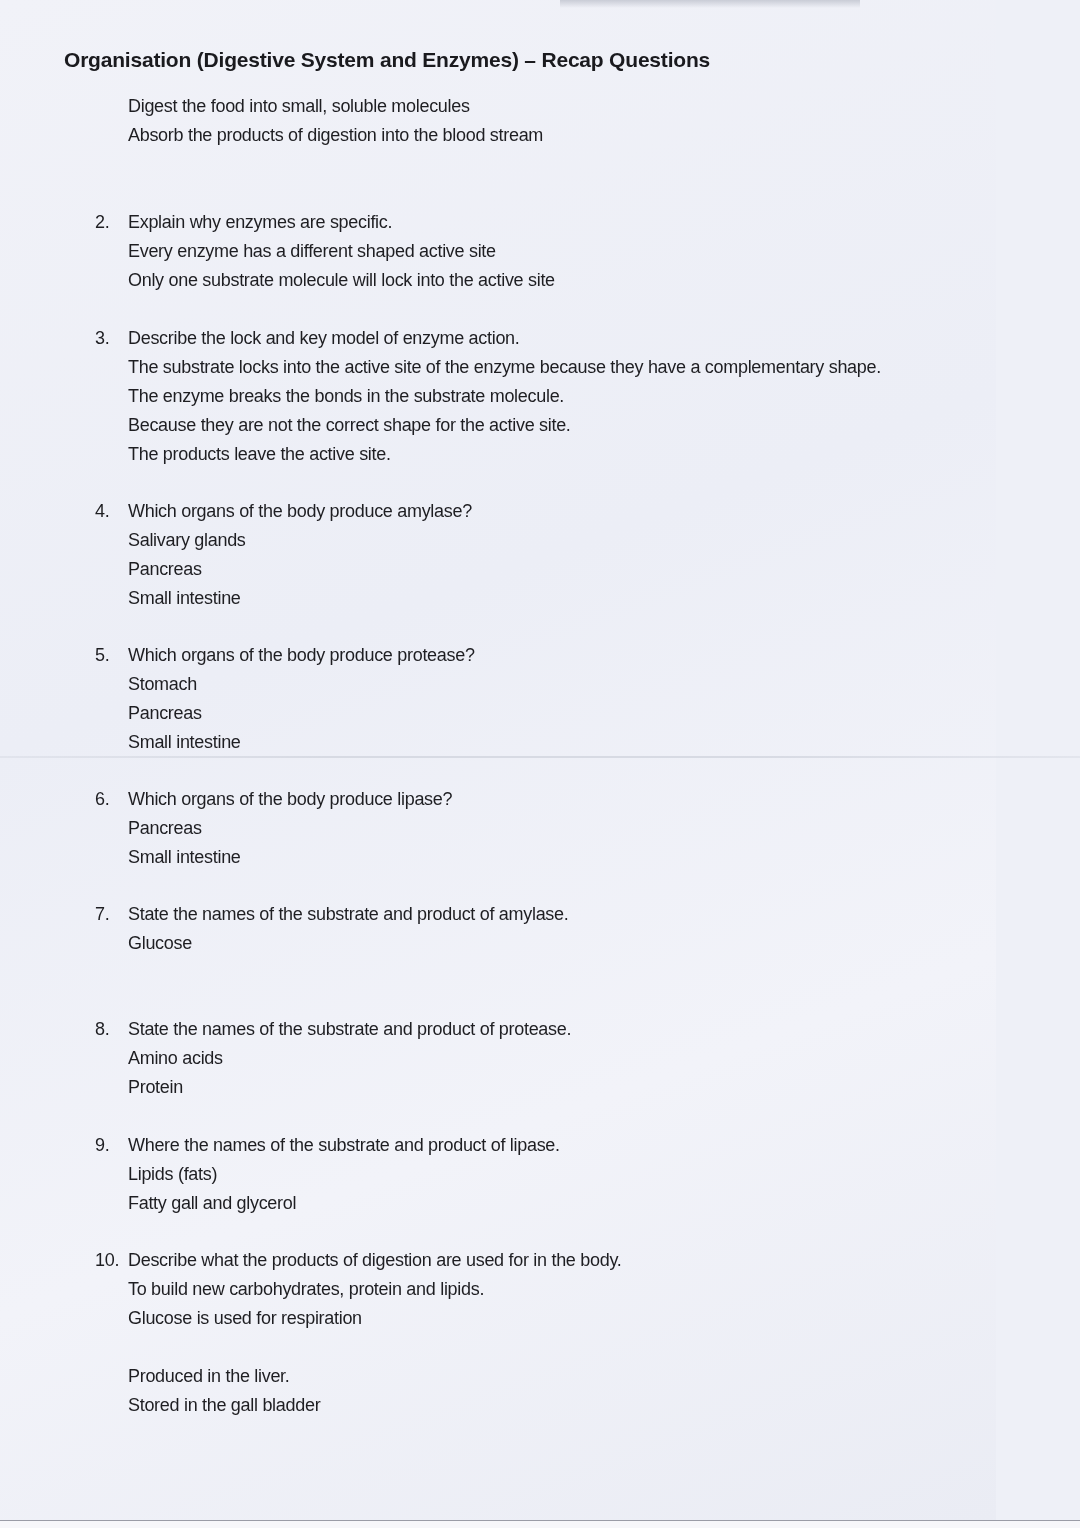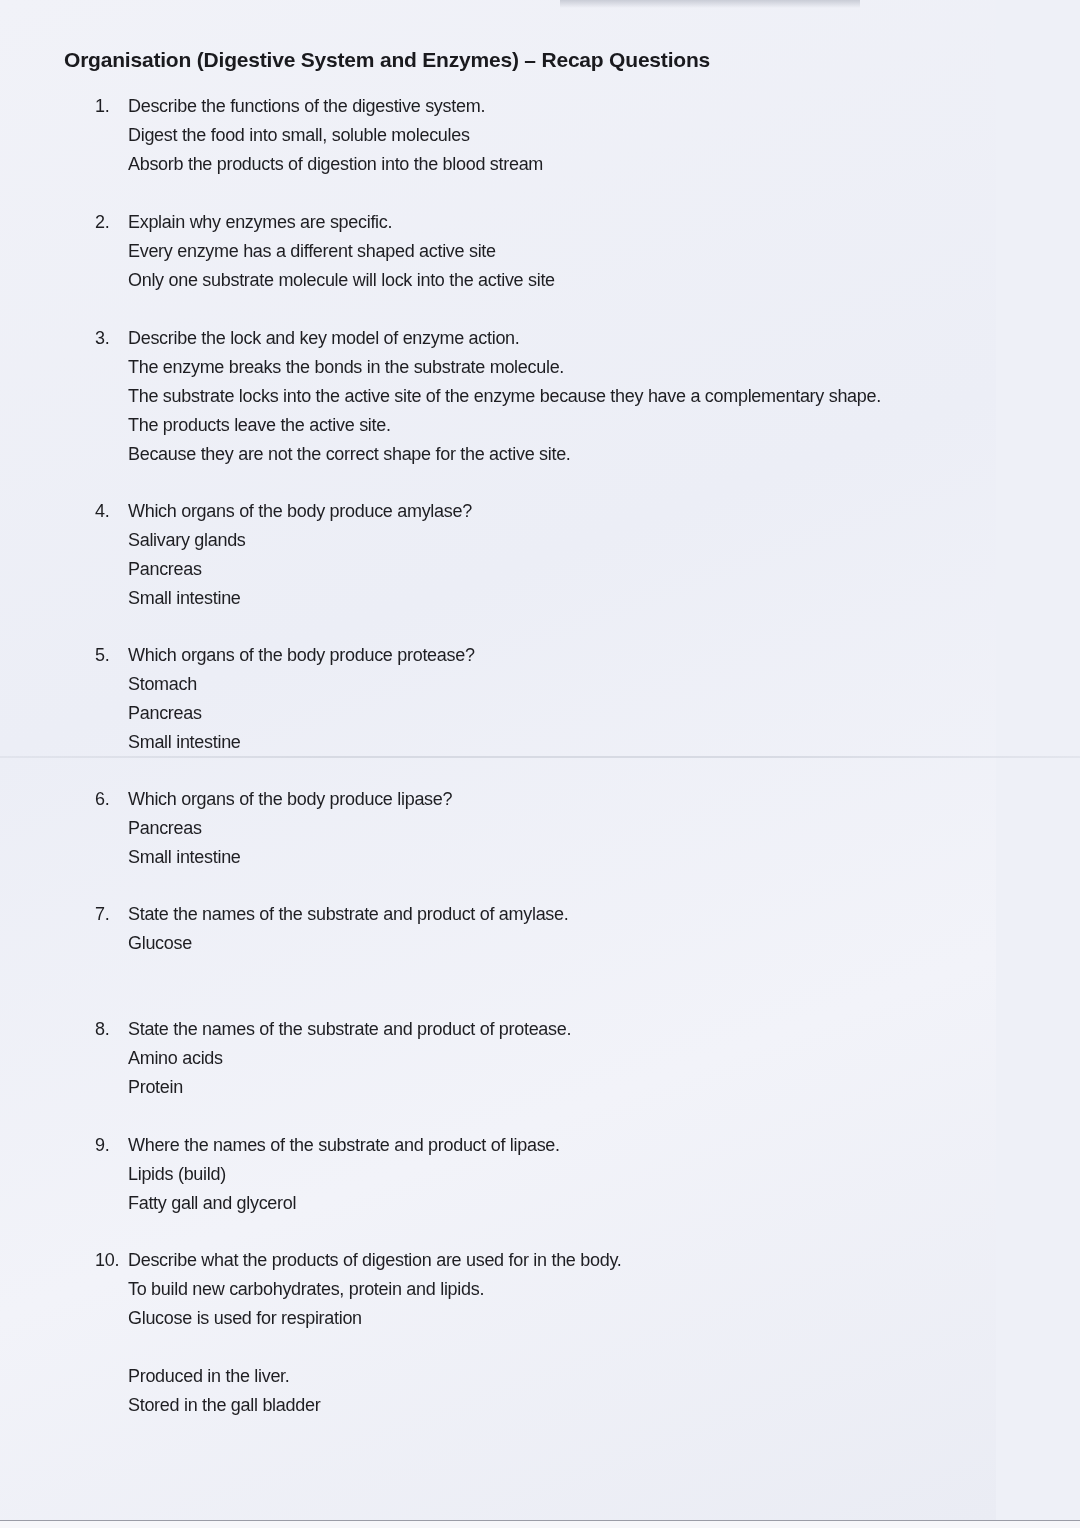--- a/index.html
+++ b/index.html
@@ -40,37 +40,36 @@
 </head>
 <body>
 
 <div class="paper">
   <div class="shadow-top"></div>
   <div class="fold"></div>
 
   <div class="title">Organisation (Digestive System and Enzymes) – Recap Questions</div>
 
   <div class="q" style="top:92px">
-    <div class="line"><span class="num">1.</span><span>Describe the functions of the digestive system.</span></div>
     <div class="line ans">Digest the food into small, soluble molecules</div>
     <div class="line ans">Absorb the products of digestion into the blood stream</div>
   </div>
 
   <div class="q" style="top:208px">
     <div class="line"><span class="num">2.</span><span>Explain why enzymes are specific.</span></div>
     <div class="line ans">Every enzyme has a different shaped active site</div>
     <div class="line ans">Only one substrate molecule will lock into the active site</div>
   </div>
 
   <div class="q" style="top:324px">
     <div class="line"><span class="num">3.</span><span>Describe the lock and key model of enzyme action.</span></div>
+    <div class="line ans">The substrate locks into the active site of the enzyme because they have a complementary shape.</div>
     <div class="line ans">The enzyme breaks the bonds in the substrate molecule.</div>
-    <div class="line ans">The substrate locks into the active site of the enzyme because they have a complementary shape.</div>
+    <div class="line ans">Because they are not the correct shape for the active site.</div>
     <div class="line ans">The products leave the active site.</div>
-    <div class="line ans">Because they are not the correct shape for the active site.</div>
   </div>
 
   <div class="q" style="top:497px">
     <div class="line"><span class="num">4.</span><span>Which organs of the body produce amylase?</span></div>
     <div class="line ans">Salivary glands</div>
     <div class="line ans">Pancreas</div>
     <div class="line ans">Small intestine</div>
   </div>
 
   <div class="q" style="top:641px">
@@ -92,21 +91,21 @@
   </div>
 
   <div class="q" style="top:1015px">
     <div class="line"><span class="num">8.</span><span>State the names of the substrate and product of protease.</span></div>
     <div class="line ans">Amino acids</div>
     <div class="line ans">Protein</div>
   </div>
 
   <div class="q" style="top:1131px">
     <div class="line"><span class="num">9.</span><span>Where the names of the substrate and product of lipase.</span></div>
-    <div class="line ans">Lipids (build)</div>
+    <div class="line ans">Lipids (fats)</div>
     <div class="line ans">Fatty gall and glycerol</div>
   </div>
 
   <div class="q" style="top:1246px">
     <div class="line"><span class="num">10.</span><span>Describe what the products of digestion are used for in the body.</span></div>
     <div class="line ans">To build new carbohydrates, protein and lipids.</div>
     <div class="line ans">Glucose is used for respiration</div>
   </div>
 
   <div class="q" style="top:1362px">

